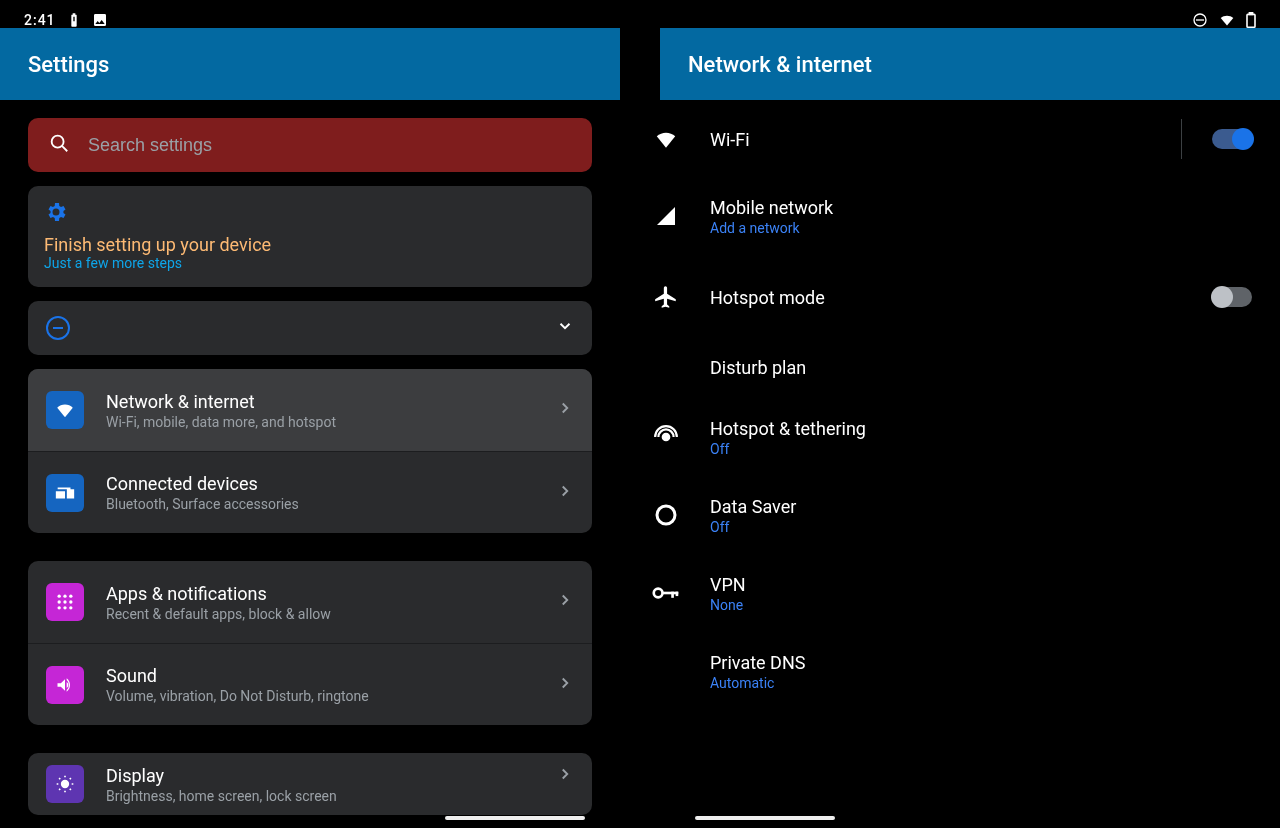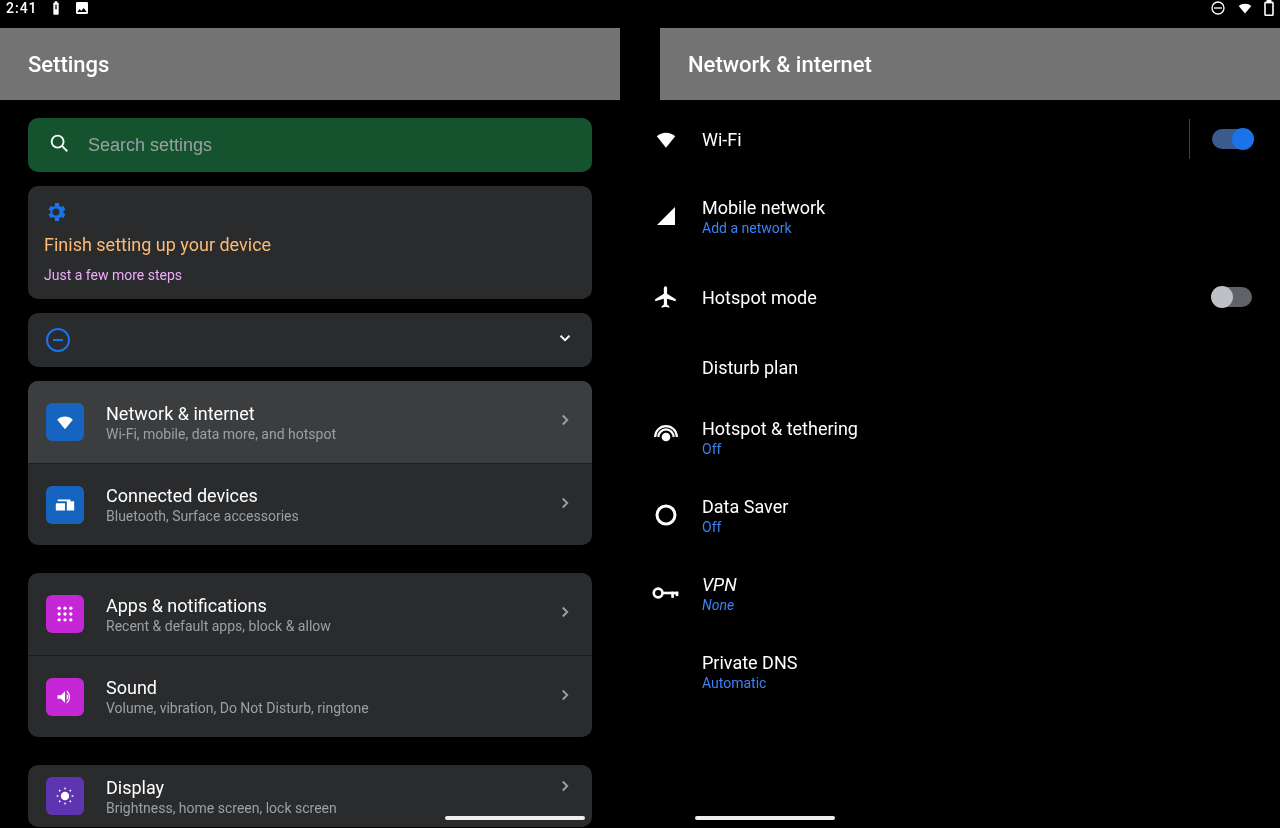--- a/index.html
+++ b/index.html
@@ -1,38 +1,38 @@
 <!DOCTYPE html>
 <html><head>
 <meta charset="utf-8">
 <style>
   * { box-sizing: border-box; margin: 0; padding: 0; }
   html, body { width: 1280px; height: 828px; background: #000; color: #e8eaed; font-family: Roboto, "Segoe UI", Arial, sans-serif; overflow: hidden; }
   .screen { width: 1280px; height: 828px; background: #000; display: flex; flex-direction: column; }
   
-  .statusbar { height: 28px; display: flex; align-items: flex-start; justify-content: space-between; padding: 0 6px; color: #fff; font-size: 14px; }
+  .statusbar { height: 28px; display: flex; align-items: flex-end; justify-content: space-between; padding: 0 24px; color: #fff; font-size: 14px; }
   .statusbar .left, .statusbar .right { display: flex; align-items: center; gap: 10px; }
   .statusbar .ico { display: inline-flex; }
   .time { font-weight: 500; letter-spacing: 1px; }
   
   .content { flex: 1; display: flex; min-height: 0; }
   .pane-left { width: 620px; background: #000; display: flex; flex-direction: column; }
   .pane-right { flex: 1; background: #000; display: flex; flex-direction: column; }
-  .hdr { height: 72px; display: flex; align-items: center; padding: 16px 28px; background: #737373; }
+  .hdr { height: 72px; display: flex; align-items: center; padding: 16px 28px; background: #0369a1; }
   .hdr h1 { font-size: 22px; font-weight: 500; color: #fff; }
   .left-body { padding: 18px 28px 0 28px; overflow: hidden; display: flex; flex-direction: column; gap: 14px; }
   
-  .search { background: #14532d; border-radius: 10px; height: 54px; display: flex; align-items: center; padding: 0 20px; gap: 18px; color: #9aa0a6; }
+  .search { background: #7f1d1d; border-radius: 10px; height: 54px; display: flex; align-items: center; padding: 0 20px; gap: 18px; color: #9aa0a6; }
   .search input { background: transparent; border: 0; outline: 0; color: #9aa0a6; font-size: 18px; width: 100%; }
   .search input::placeholder { color: #9aa0a6; }
   
   .card { background: #2a2b2d; border-radius: 10px; padding: 14px 16px 16px 16px; }
   .card .gear { color: #1a73e8; }
   .card .t { color: #fdba74; font-size: 18px; margin-top: 6px; }
-  .card .s { color: #f0abfc; font-size: 14px; margin-top: 12px; }
+  .card .s { color: #0ea5e9; font-size: 14px; margin-top: 0; }
   
   .collapse { background: #2a2b2d; border-radius: 10px; height: 54px; display: flex; align-items: center; justify-content: space-between; padding: 0 18px; }
   .circle-dash { width: 24px; height: 24px; border: 2px solid #1a73e8; border-radius: 50%; position: relative; display: inline-block; }
   .circle-dash::after { content: ""; position: absolute; left: 5px; right: 5px; top: 50%; height: 2px; background: #1a73e8; transform: translateY(-50%); }
   .chev { width: 18px; height: 18px; display: inline-block; }
   
   .settings-list { background: #2a2b2d; border-radius: 10px; overflow: hidden; }
   .settings-list + .settings-list { margin-top: 14px; }
   .row { display: flex; align-items: center; height: 82px; padding: 0 18px; gap: 22px; position: relative; }
   .row + .row { border-top: 1px solid #1c1d1f; }
@@ -41,21 +41,21 @@
   .row .labels { flex: 1; min-width: 0; }
   .row .t { color: #fff; font-size: 18px; }
   .row .s { color: #9aa0a6; font-size: 14px; margin-top: 2px; white-space: nowrap; overflow: hidden; text-overflow: ellipsis; }
   .row .arrow { color: #9aa0a6; }
   .bg-blue   { background: #1565c0; }
   .bg-magenta{ background: #c526d6; }
   .bg-violet { background: #5e35b1; }
   .list3-cut .row:last-child { height: 62px; align-items: flex-start; padding-top: 12px; }
   
   .detail { padding: 4px 18px 0 12px; }
-  .drow { display: flex; align-items: center; min-height: 70px; padding: 6px 10px 6px 6px; gap: 8px; }
+  .drow { display: flex; align-items: center; min-height: 70px; padding: 6px 10px 6px 6px; gap: 16px; }
   .drow .diconbox { width: 56px; display: flex; justify-content: center; color: #fff; }
   .drow .dlabels { flex: 1; }
   .drow .dt { color: #fff; font-size: 18px; }
   .drow .ds { color: #3b82f6; font-size: 14px; margin-top: 2px; }
   .vline { width: 1px; height: 40px; background: #3c4043; margin-right: 14px; }
   
   .switch { width: 40px; height: 20px; border-radius: 20px; background: #5f6368; position: relative; display: inline-block; }
   .switch .knob { position: absolute; width: 22px; height: 22px; border-radius: 50%; background: #bdc1c6; top: -1px; left: -1px; transition: none; }
   .switch.on { background: #3b5b8f; }
   .switch.on .knob { background: #1a73e8; left: auto; right: -2px; }
@@ -307,21 +307,21 @@
             <svg width="24" height="24" viewBox="0 0 24 24" fill="none" stroke="#fff" stroke-width="3">
                 <circle cx="12" cy="12" r="9"></circle>
               </svg>
           </div>
           <div class="dlabels">
             <div class="dt">Data Saver</div>
             <div class="ds">Off</div>
           </div>
         </div>
 
-        <div class="drow" style="min-height:78px;font-style:italic;">
+        <div class="drow" style="min-height:78px;">
           <div class="diconbox">
             <svg width="28" height="20" viewBox="0 0 32 20" fill="#fff">
                 <circle cx="7" cy="10" r="5" fill="none" stroke="#fff" stroke-width="3"></circle>
                 <rect x="12" y="8.5" width="18" height="3"></rect>
                 <rect x="22" y="8.5" width="3" height="7"></rect>
                 <rect x="27" y="8.5" width="3" height="5"></rect>
               </svg>
           </div>
           <div class="dlabels">
             <div class="dt">VPN</div>

